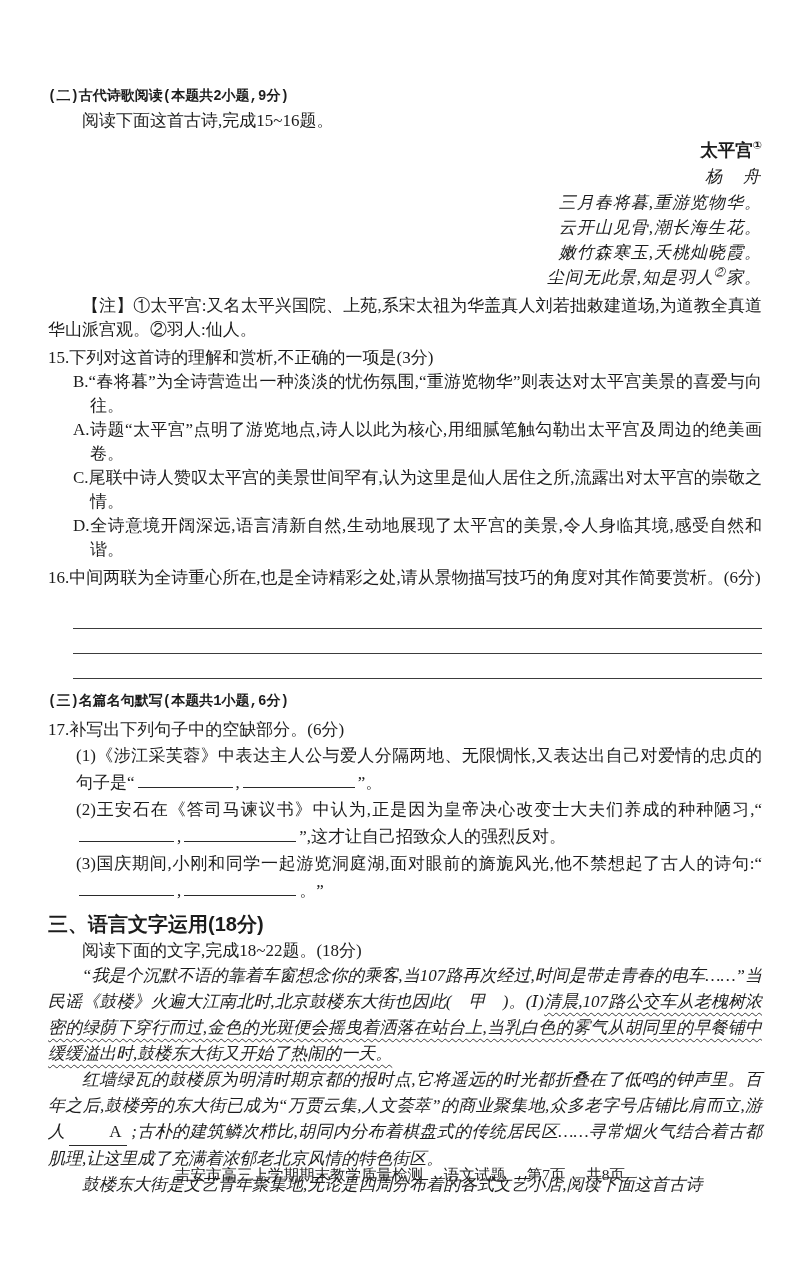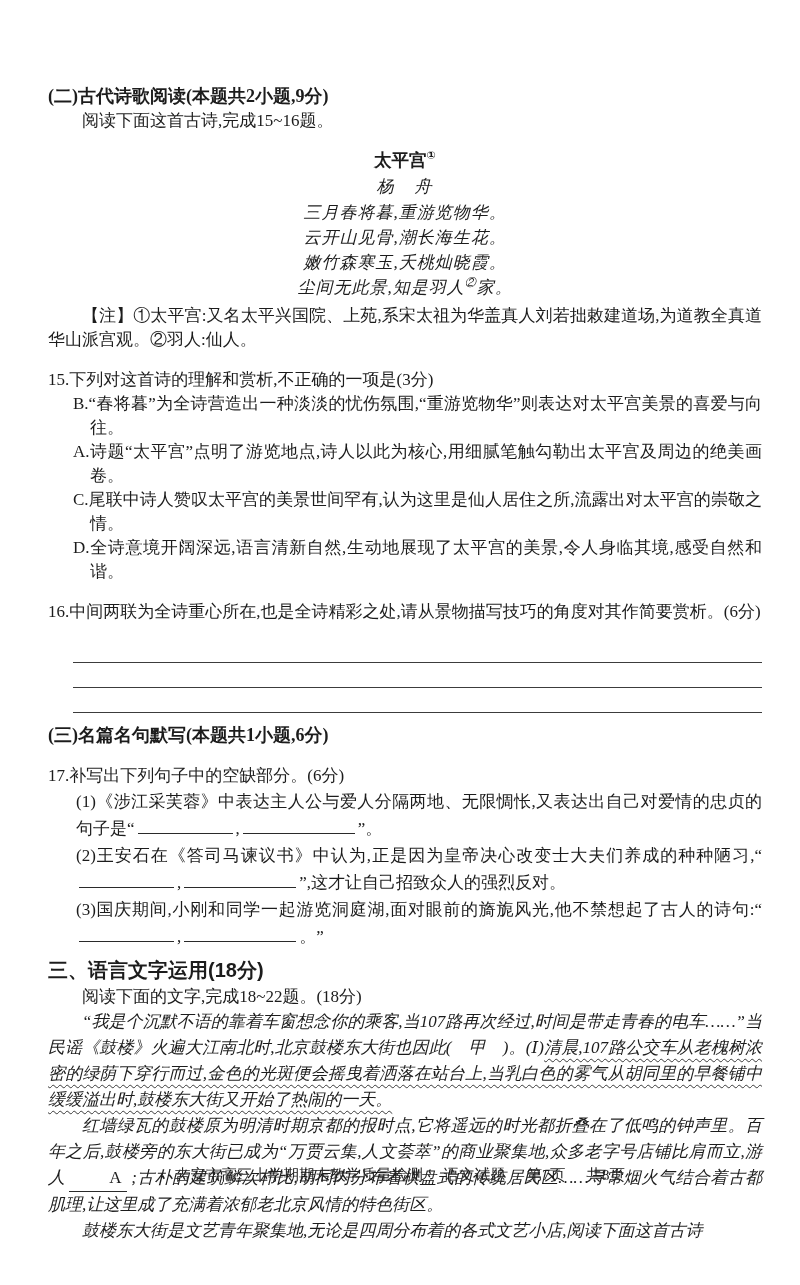--- a/index.html
+++ b/index.html
@@ -12,44 +12,44 @@
     box-sizing:border-box;
     padding:84px 38px 0 48px;
     font-family:"Liberation Serif","DejaVu Serif",serif;
     font-size:17px;
     line-height:24px;
     overflow:hidden;
   }
   p { margin:0; }
   .justify { text-align:justify; }
   .sec-head {
-    font-family:Liberation Serif, serif;
+    font-family:Liberation Mono, monospace;
     font-weight:bold;
-    font-size:18px;
+    font-size:14px;
     line-height:25px;
   }
   .big-head {
     font-family:Liberation Sans, sans-serif;
     font-weight:bold;
     font-size:20px;
     line-height:30px;
     margin-top:5px;
   }
   .indent2 { text-indent:2em; }
   .kaiti { font-style:italic; }
-  .poem { text-align:center; margin-top:14px; }
+  .poem { text-align:right; margin-top:4px; }
   .poem-title {
     font-family:"Liberation Sans","DejaVu Sans",sans-serif;
     font-weight:bold; font-size:17.5px; line-height:27px;
   }
   .poem-author { font-style:italic; line-height:26px; letter-spacing:2px; }
   .poem-line { font-style:italic; line-height:25px; letter-spacing:1px; }
   sup.ref { font-size:11px; line-height:0; }
   .note { margin-top:4px; }
-  .stem { padding-left:25px; text-indent:-25px; margin-top:16px; }
+  .stem { padding-left:25px; text-indent:-25px; margin-top:4px; }
   .option { padding-left:42px; text-indent:-17px; }
   .answer-lines { margin:14px 0 10px 25px; }
   .answer-line { height:24px; border-bottom:1.5px solid #3c3c3c; }
   .q17item { margin-left:28px; line-height:27px; }
   .blank {
     display:inline-block;
     border-bottom:1.4px solid #2a2a2a;
     height:1.02em;
     margin:0 3px;
     vertical-align:baseline;

